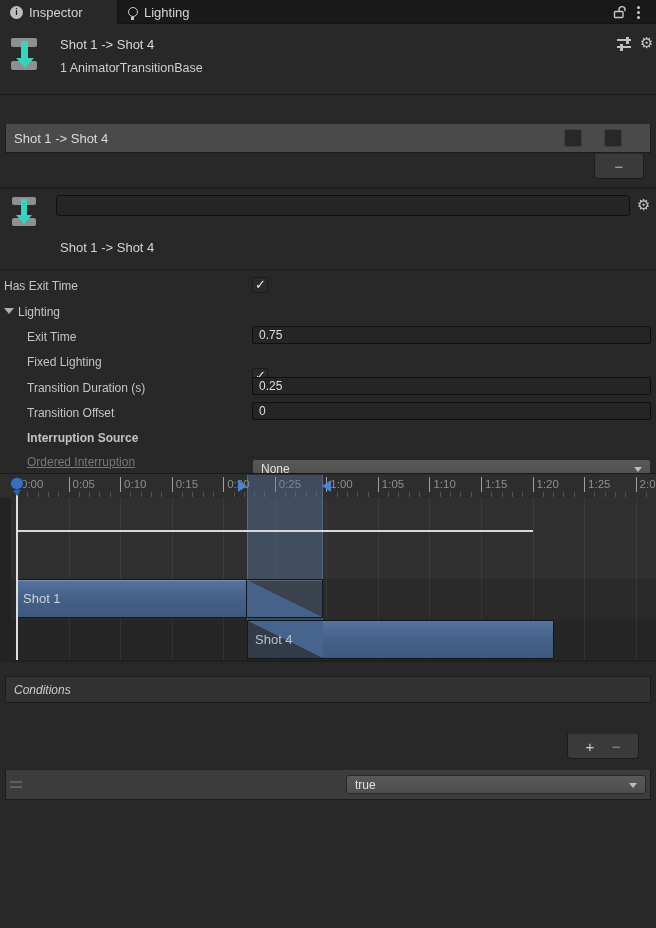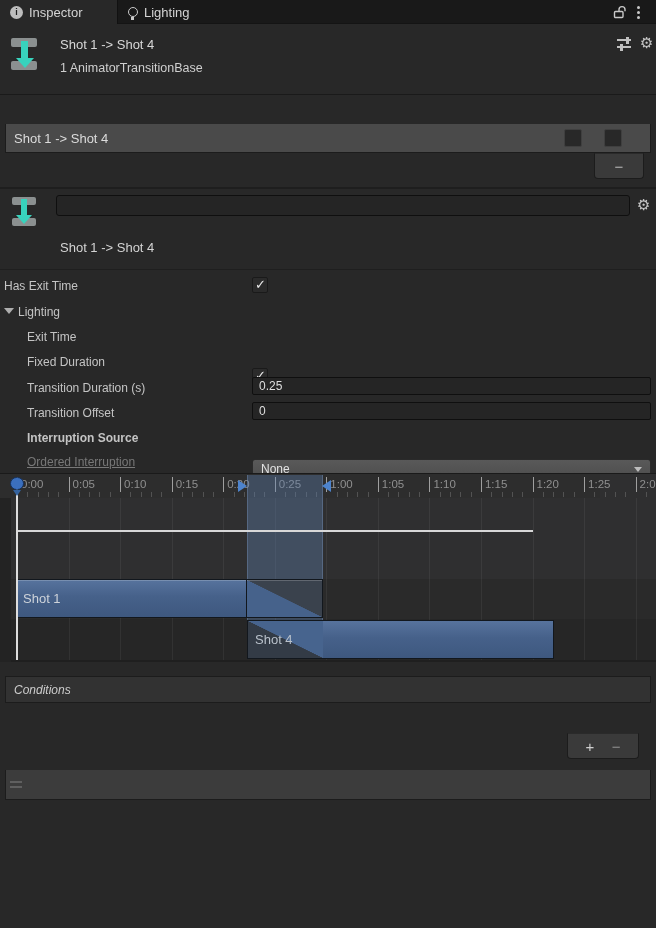--- a/index.html
+++ b/index.html
@@ -145,22 +145,25 @@
     <div class="abs" style="left:60px; top:51px; font-size:13px; color:#d4d4d4;">Shot 1 -&gt; Shot 4</div>
   </div>
 
   <div class="prop-label" style="left:4px; top:278px;">Has Exit Time</div>
   <div class="abs checkbox checked" style="left:252px; top:277px;"></div>
 
   <div class="abs foldout-tri" style="left:4px; top:308px;"></div>
   <div class="prop-label" style="left:18px; top:304px;">Lighting</div>
 
   <div class="prop-label" style="left:27px; top:329px;">Exit Time</div>
-
-  <div class="prop-label" style="left:27px; top:354px;">Fixed Duration</div>
+  <div class="abs field" style="left:252px; top:326px; width:399px; height:18px;">
+    <span>0.75</span>
+  </div>
+
+  <div class="prop-label" style="left:27px; top:354px;">Fixed Lighting</div>
   <div class="abs checkbox checked" style="left:252px; top:352px;"></div>
 
   <div class="prop-label" style="left:27px; top:380px;">Transition Duration (s)</div>
   <div class="abs field" style="left:252px; top:377px; width:399px; height:18px;">
     <span>0.25</span>
   </div>
 
   <div class="prop-label" style="left:27px; top:405px;">Transition Offset</div>
   <div class="abs field" style="left:252px; top:402px; width:399px; height:18px;">
     <span>0</span>
@@ -297,19 +300,23 @@
   </div>
 
   <div class="abs sec-head" style="left:5px; top:676px; width:646px; height:27px;font-style:italic;">
     <span>Conditions</span>
   </div>
   <div class="abs cond-row" style="left:5px; top:703px; width:646px; height:30px;">
     <div class="abs drag-handle" style="left:4px; top:8px;">
       <span></span>
         <span></span>
     </div>
+    <div class="abs dropdown" style="left:340px; top:5px; width:300px; height:19px;">
+      <span>true</span>
+      <span class="dd-arrow"></span>
+    </div>
   </div>
   <div class="abs mini-box" style="left:567px; top:733px; width:72px; height:26px;">
     <span class="mini-btn" style="color:#cfcfcf;">+</span>
     <span class="mini-btn" style="color:#8f8f8f;">−</span>
   </div>
 
 </div>
 
 </body></html>

